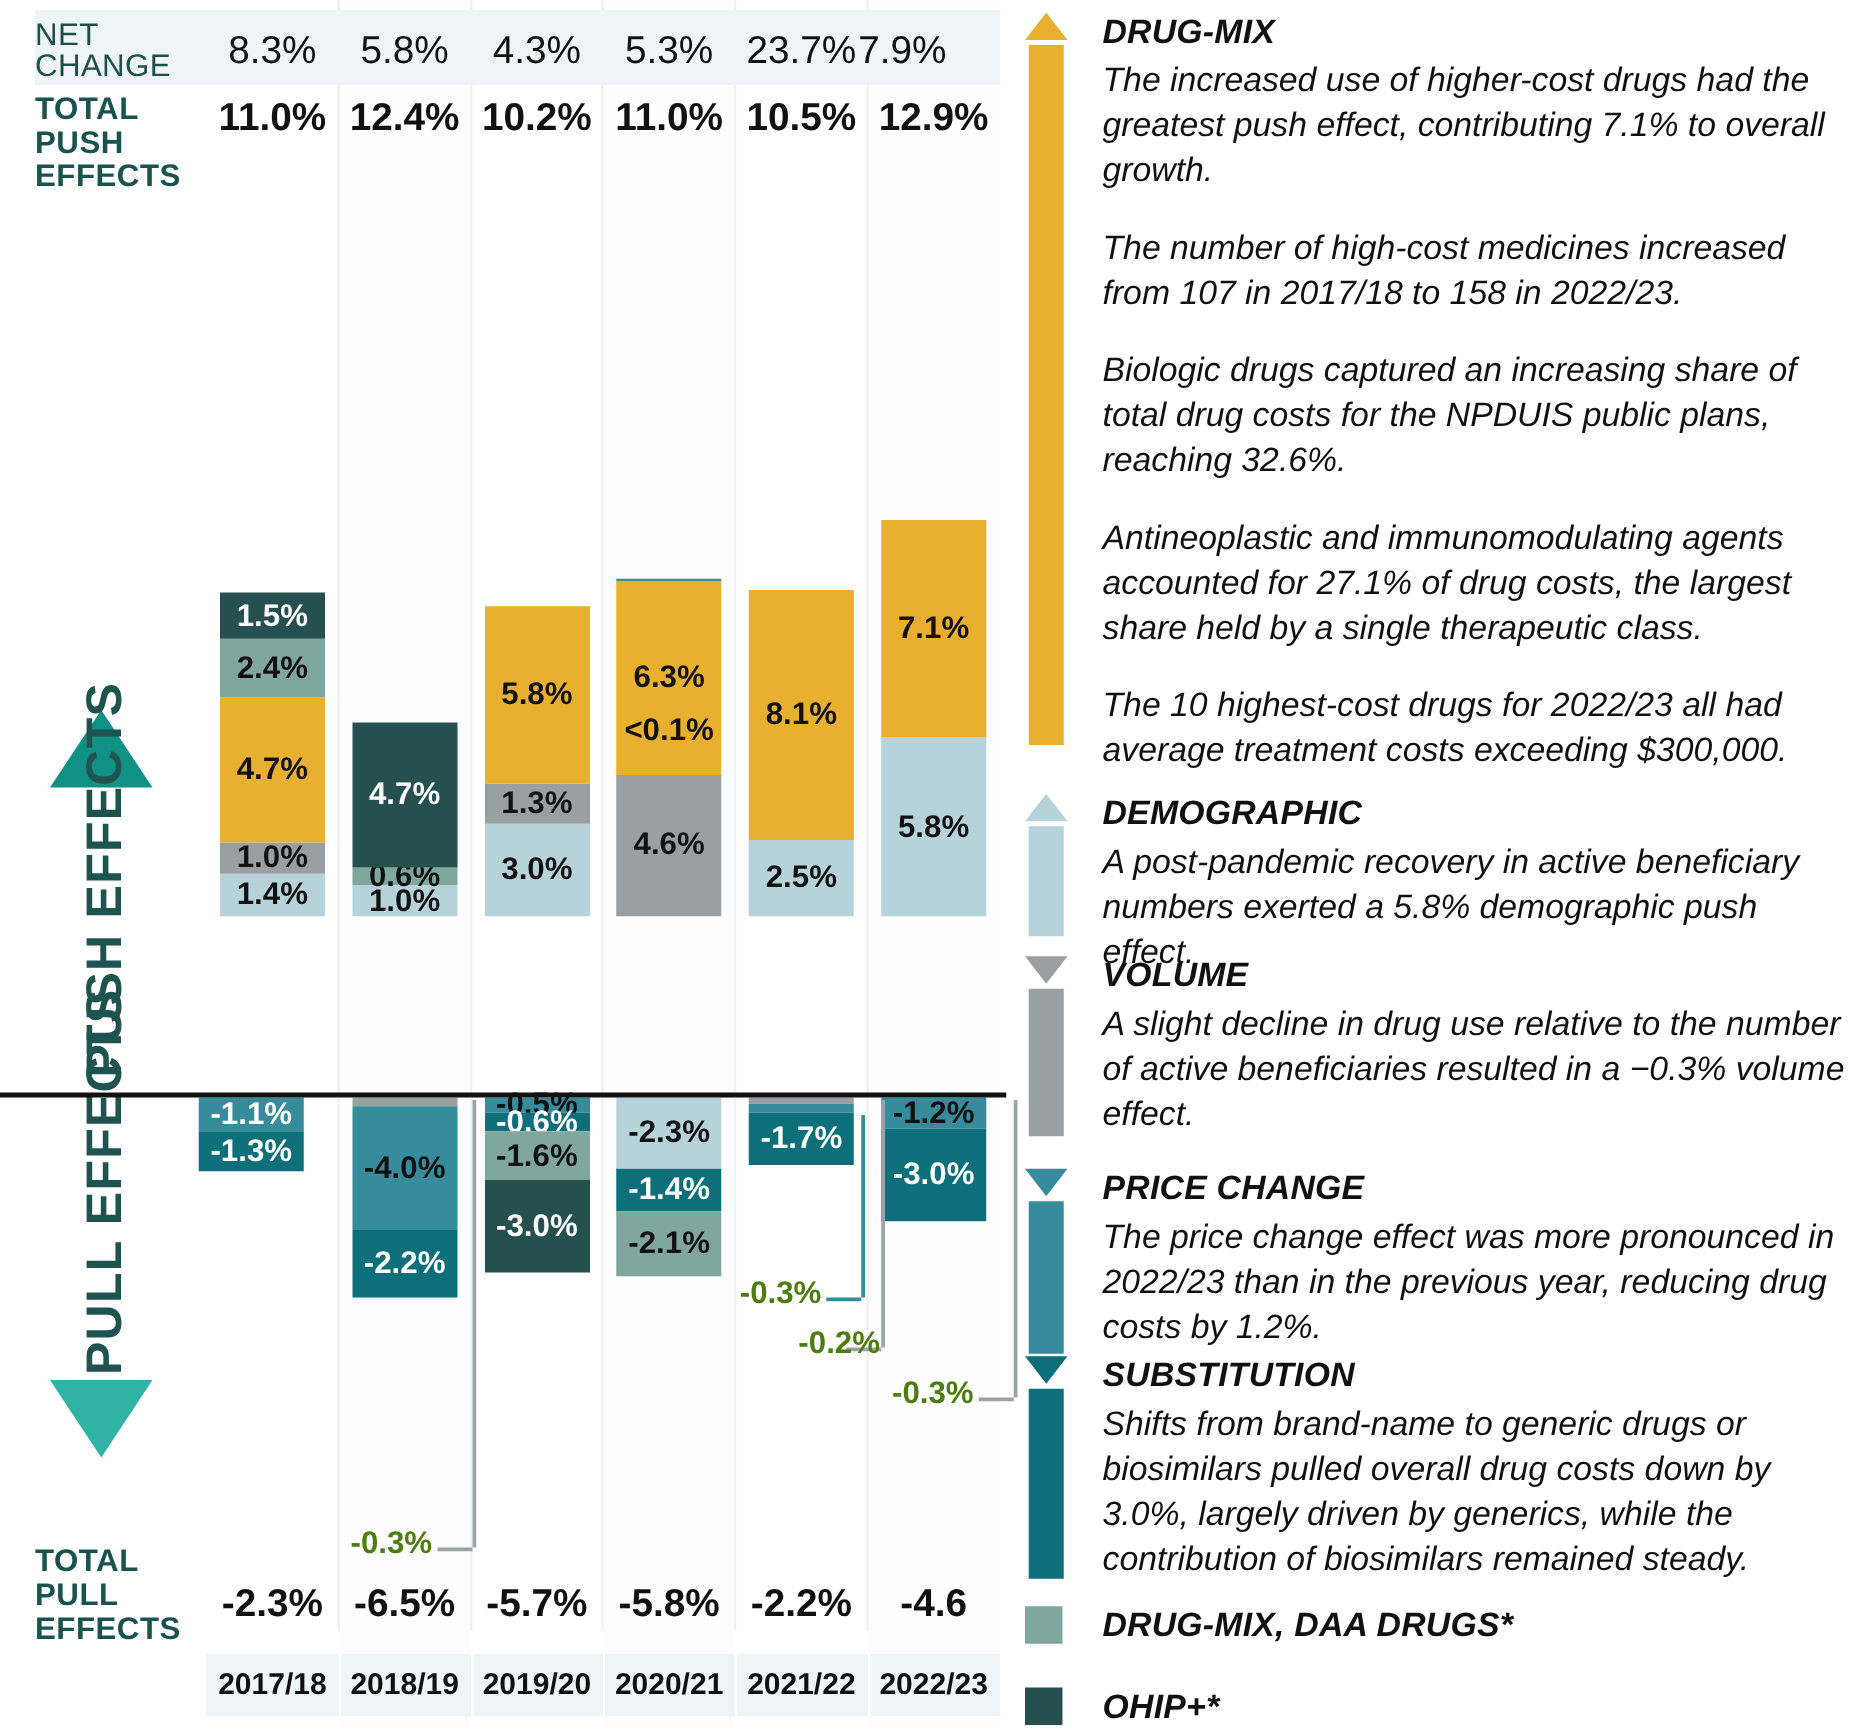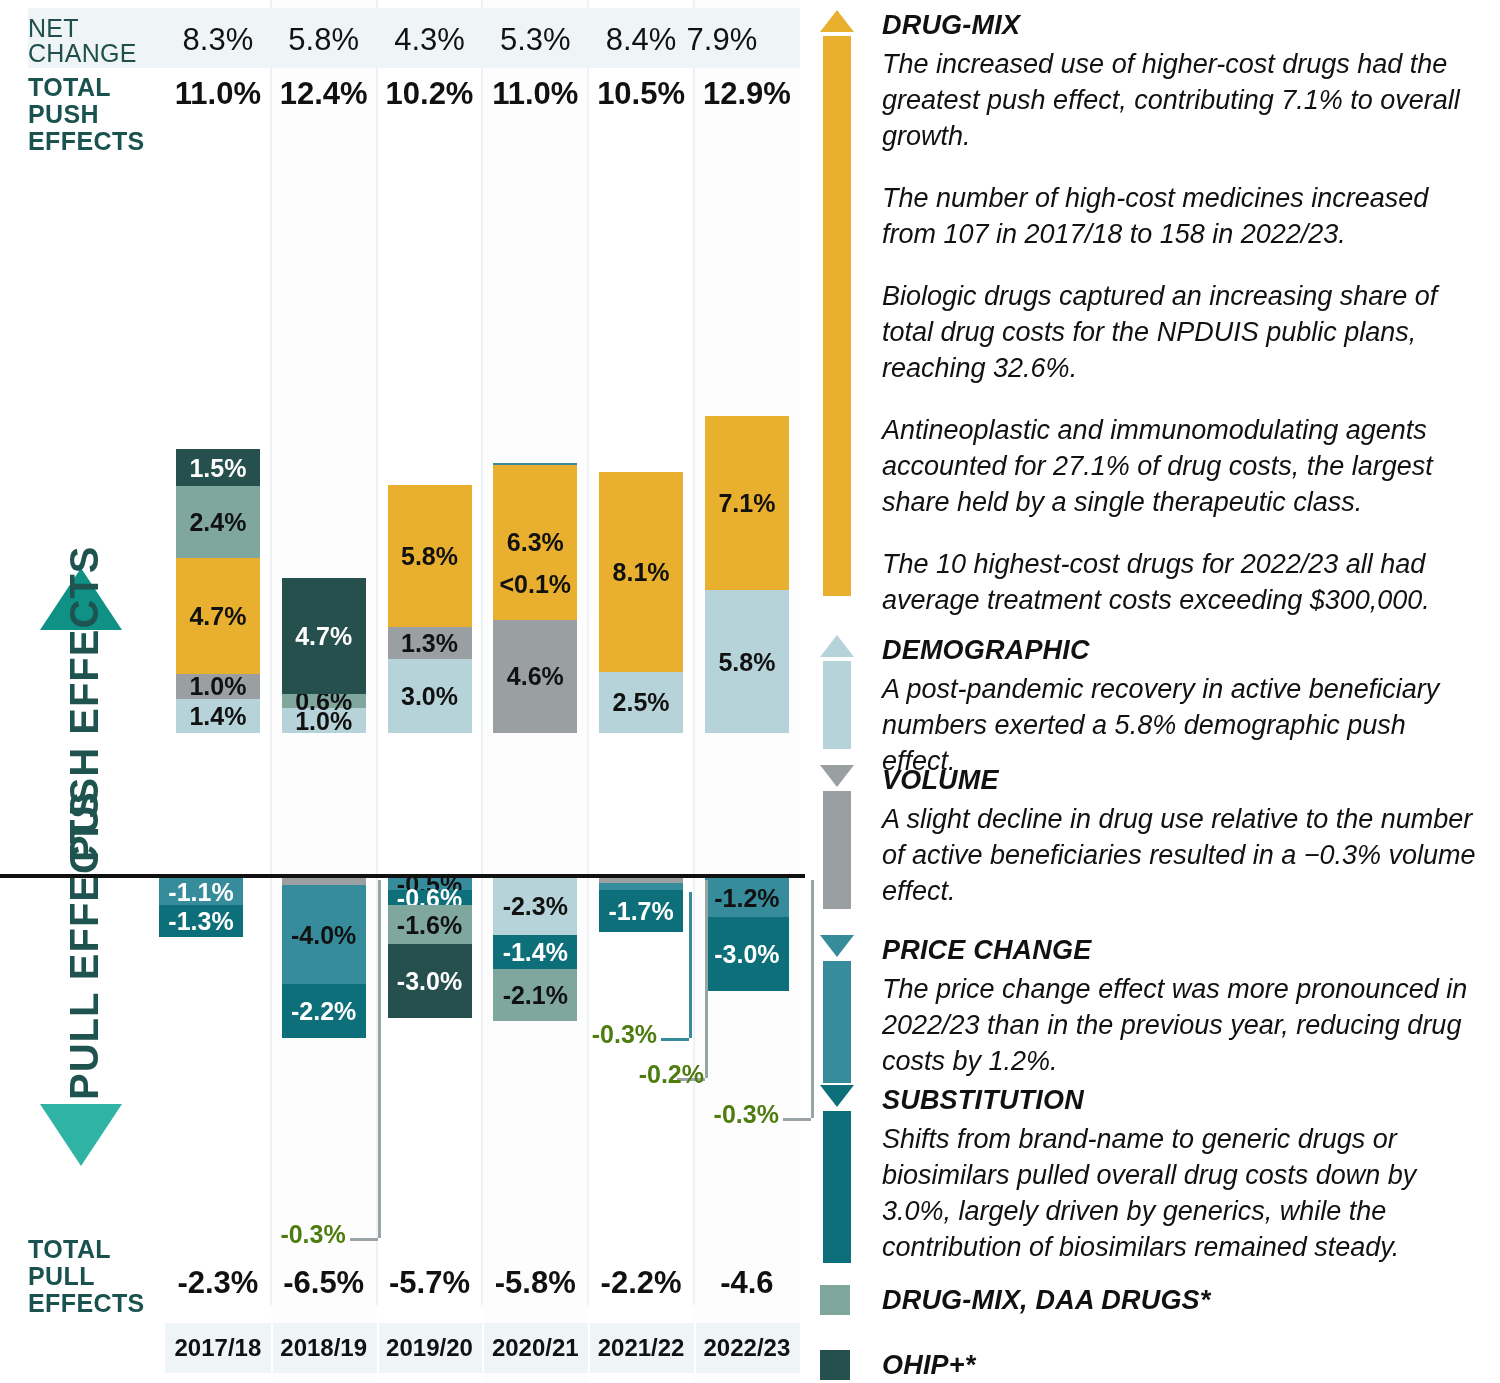--- a/index.html
+++ b/index.html
@@ -154,21 +154,21 @@
       <div class="hdr-net-bg"></div>
       <div class="hdr-net-label">
         <div>NET</div>
           <div>CHANGE</div>
       </div>
       <div id="netcells">
           <div class="cell-num net" style="left: 165px;">8.3%</div>
           <div class="cell-num net" style="left: 270.8px;">5.8%</div>
           <div class="cell-num net" style="left: 376.6px;">4.3%</div>
           <div class="cell-num net" style="left: 482.4px;">5.3%</div>
-          <div class="cell-num net" style="left: 588.2px;">8.4%</div>
+          <div class="cell-num net" style="left: 588.2px;">23.7%</div>
           <div class="cell-num net" style="left: 669px;">7.9%</div>
         </div>
     </div>
 
     <div class="hdr-total">
       <div class="hdr-total-label">
         <div>TOTAL</div>
           <div>PUSH</div>
           <div>EFFECTS</div>
       </div>
@@ -187,21 +187,21 @@
           <div class="bar up" style="left: 175.9px; display: flex; flex-direction: column-reverse;">
             <div class="seg lbl-dark" style="height: 34.44px; background: rgb(182, 211, 218);">
               <span>1.4%</span>
             </div>
             <div class="seg lbl-dark" style="height: 24.6px; background: rgb(154, 159, 162);">
               <span>1.0%</span>
             </div>
             <div class="seg lbl-dark" style="height: 115.62px; background: rgb(232, 176, 46);">
               <span>4.7%</span>
             </div>
-            <div class="seg lbl-dark" style="height: 72px; background: rgb(127, 167, 158);">
+            <div class="seg lbl-dark" style="height: 47px; background: rgb(127, 167, 158);">
               <span>2.4%</span>
             </div>
             <div class="seg lbl-light" style="height: 36.9px; background: rgb(38, 80, 78);">
               <span>1.5%</span>
             </div>
           </div>
           <div class="bar dn" style="left: 159px;">
             <div class="seg lbl-light" style="height: 27.06px; background: rgb(55, 140, 155);">
               <span>-1.1%</span>
             </div>
@@ -291,21 +291,21 @@
           </div>
           <div class="bar up" style="left: 704.9px; display: flex; flex-direction: column-reverse;">
             <div class="seg lbl-dark" style="height: 142.68px; background: rgb(182, 211, 218);">
               <span>5.8%</span>
             </div>
             <div class="seg lbl-dark" style="height: 174.66px; background: rgb(232, 176, 46);">
               <span>7.1%</span>
             </div>
           </div>
           <div class="bar dn" style="left: 704.9px;">
-            <div class="seg lbl-dark" style="height: 39px; background: rgb(55, 140, 155); padding-left: 28px;">
+            <div class="seg lbl-dark" style="height: 25px; background: rgb(55, 140, 155); padding-left: 28px;">
               <span>-1.2%</span>
             </div>
             <div class="seg lbl-light" style="height: 73.8px; background: rgb(13, 111, 121);">
               <span>-3.0%</span>
             </div>
           </div>
         </div>
       <div class="zeroline"></div>
     <div class="toplabel" style="left: 493.3px; width: 84px; top: 570.138px;">&lt;0.1%</div>
         <div class="leader" style="left: 377.7px; top: 880px; height: 358px; border-width: 0px 0px 0px 3px; border-color: rgb(154, 163, 166);"></div>

